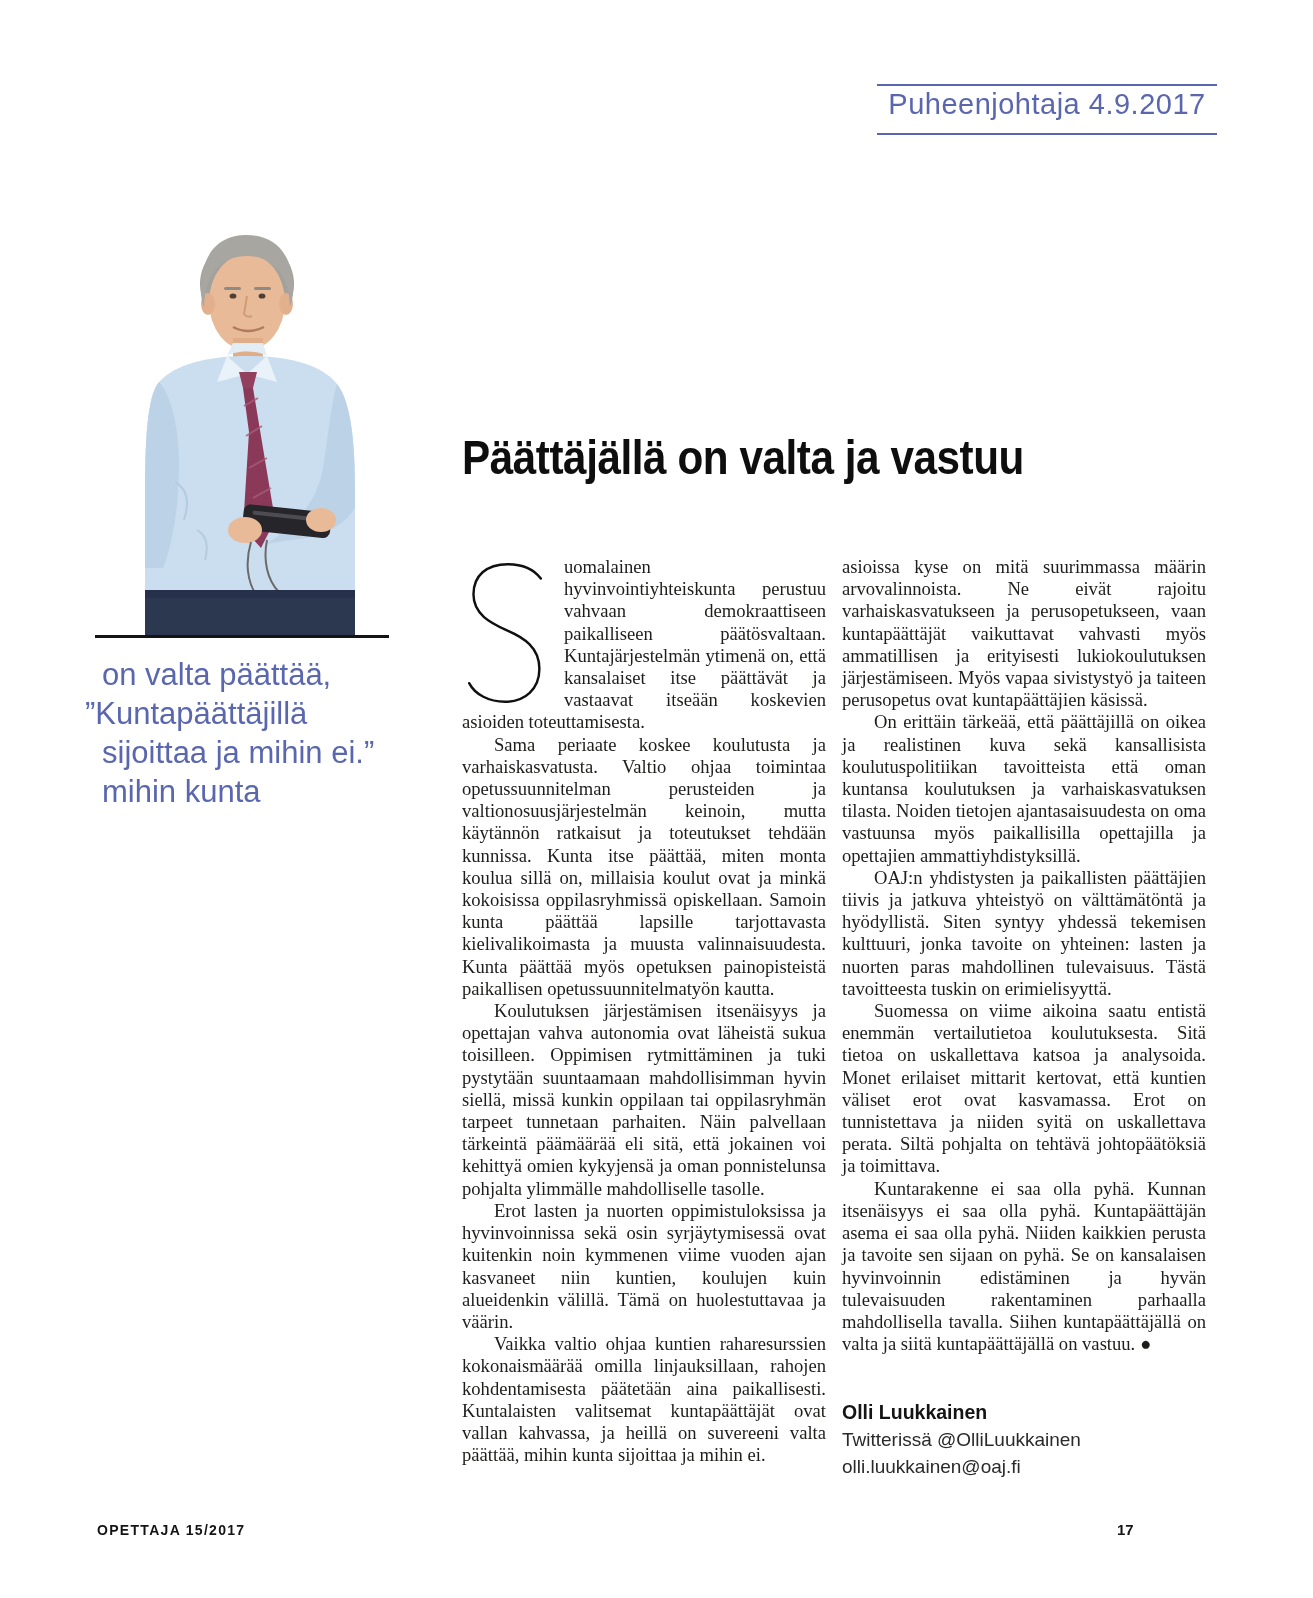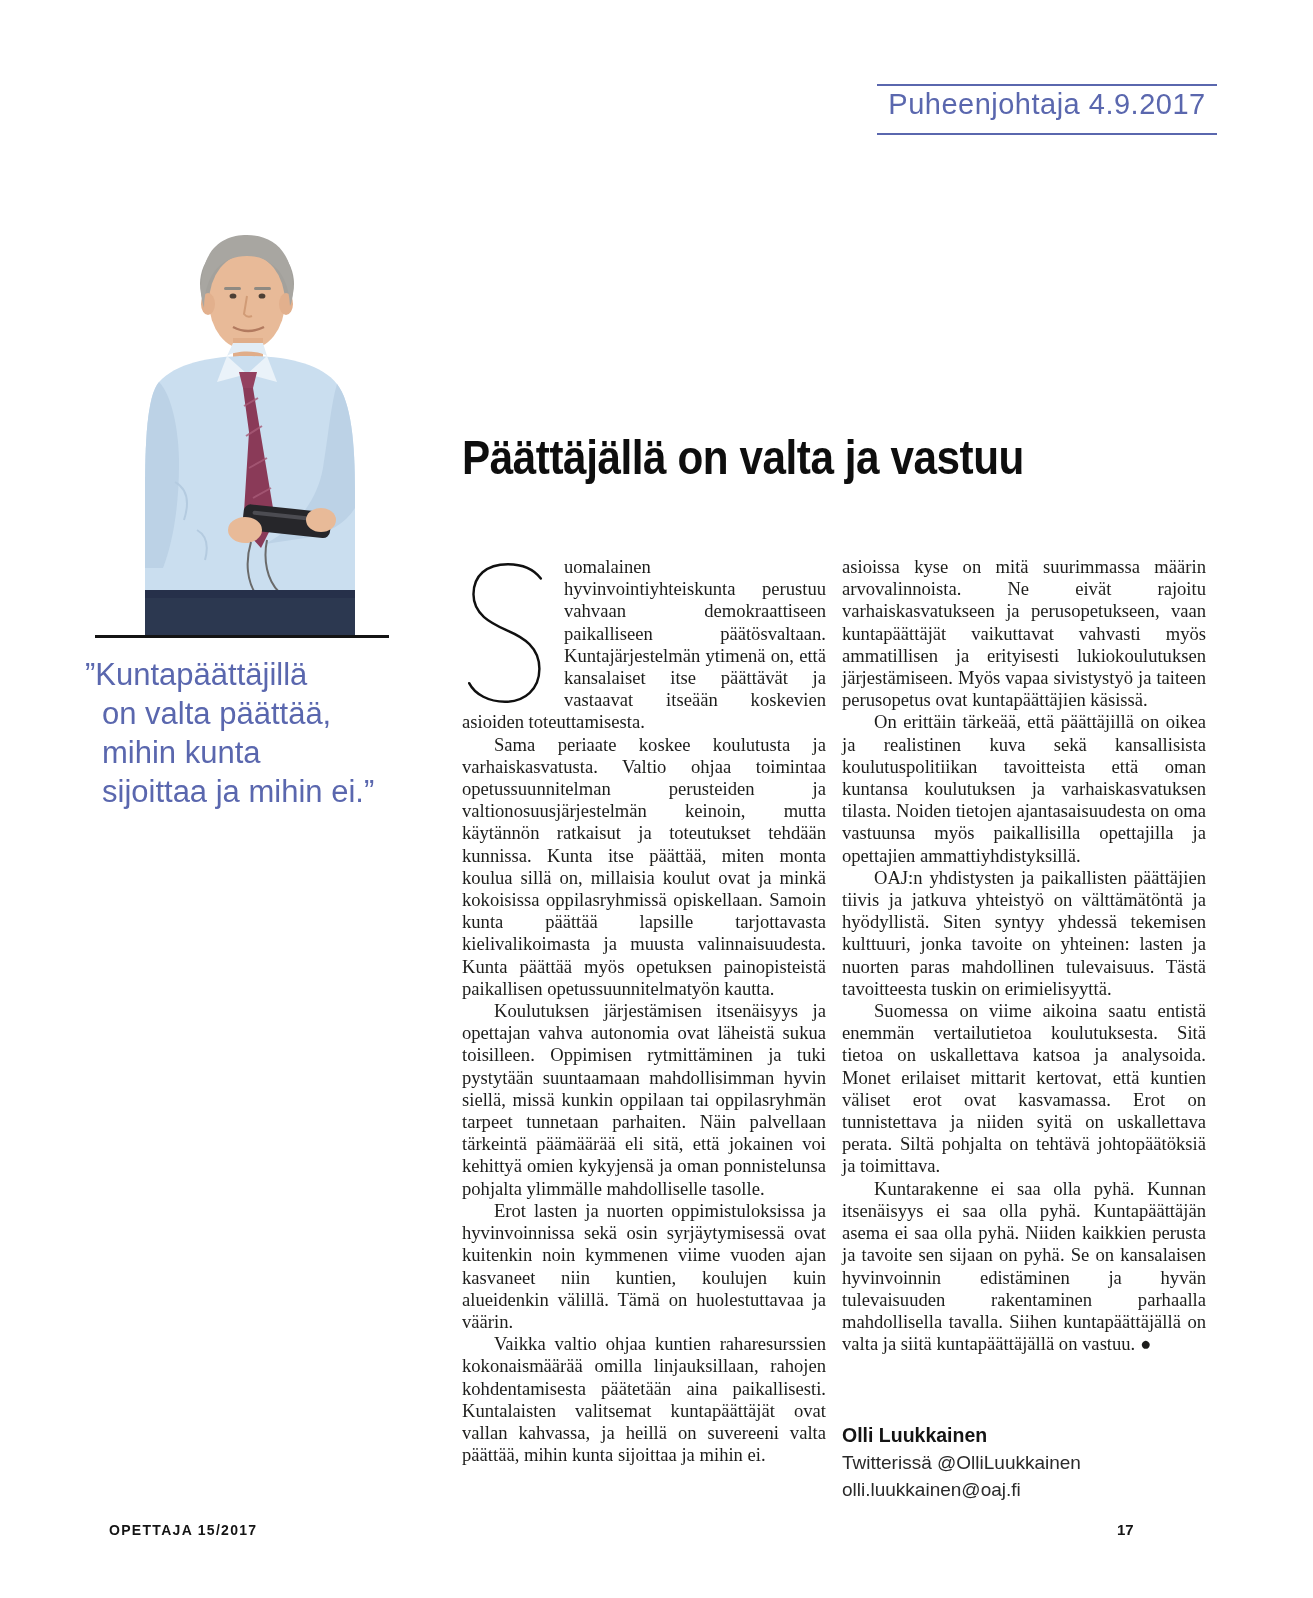--- a/index.html
+++ b/index.html
@@ -44,28 +44,28 @@
     margin:0; text-indent:32px; text-align:justify;
     font-family:"Liberation Serif","DejaVu Serif",serif;
     font-size:18.6px; line-height:22.2px; color:#1d1d1b;
   }
   .col p.noindent { text-indent:0; }
 
   .dropcap-float { float:left; width:86px; height:146px; margin:4px 16px 2px 0; }
   .dropcap-float svg { width:100%; height:100%; display:block; }
 
   
-  .signature { margin-top:67px; font-family:"Liberation Sans","DejaVu Sans",sans-serif; }
+  .signature { margin-top:44px; font-family:"Liberation Sans","DejaVu Sans",sans-serif; }
   .sig-name  { font-size:19.5px; line-height:27px; font-weight:bold; color:#141414; }
   .sig-line  { font-size:19px; line-height:27px; color:#2a2a2a; }
 
   
   .footer-issue {
     position:absolute; left:97px; top:1522px;
-    font-size:14px; font-weight:bold; letter-spacing:1.3px; color:#141414;margin-left:12px;
+    font-size:14px; font-weight:bold; letter-spacing:1.3px; color:#141414;
   }
   .footer-page {
     position:absolute; left:1117px; top:1521px; width:100px; 
     font-size:15px; font-weight:bold; color:#141414;
   }
 </style>
 </head>
 <body>
 
 <div class="page">
@@ -124,24 +124,24 @@
 
     <path d="M146,312 C140,332 142,352 152,366 M162,310 C158,330 162,350 174,362
              M152,366 C160,374 170,370 174,362" stroke="#6a6a6a" stroke-width="2" fill="none"></path>
 
     <rect x="40" y="360" width="210" height="9" fill="#26304a"></rect>
     <path d="M40,368 L250,368 L250,406 L40,406 Z" fill="#2c3850"></path>
   </svg>
   <div class="photo-rule"></div>
 
   <div class="pull-quote">
+    <span class="quote-line">on valta päättää,</span>
     <span class="quote-line first">”Kuntapäättäjillä</span>
-    <span class="quote-line">on valta päättää,</span>
+    <span class="quote-line">sijoittaa ja mihin ei.”</span>
     <span class="quote-line">mihin kunta</span>
-    <span class="quote-line">sijoittaa ja mihin ei.”</span>
   </div>
 
   <h1 class="title" style="margin:0;">Päättäjällä on valta ja vastuu</h1>
 
   <div class="columns">
     <div class="col">
       <span class="dropcap-float">
         <svg viewBox="0 0 60 100" role="img" aria-label="S">
           <path d="M55,12 C49,4 40,2 32,2 C17,2 8,10 8,23 C8,37 20,43 31,48
                    C43,53 54,60 54,75 C54,89 44,98 30,98 C19,98 9,93 5,85" fill="none" stroke="#101010" stroke-width="1.7" stroke-linecap="round"></path>

